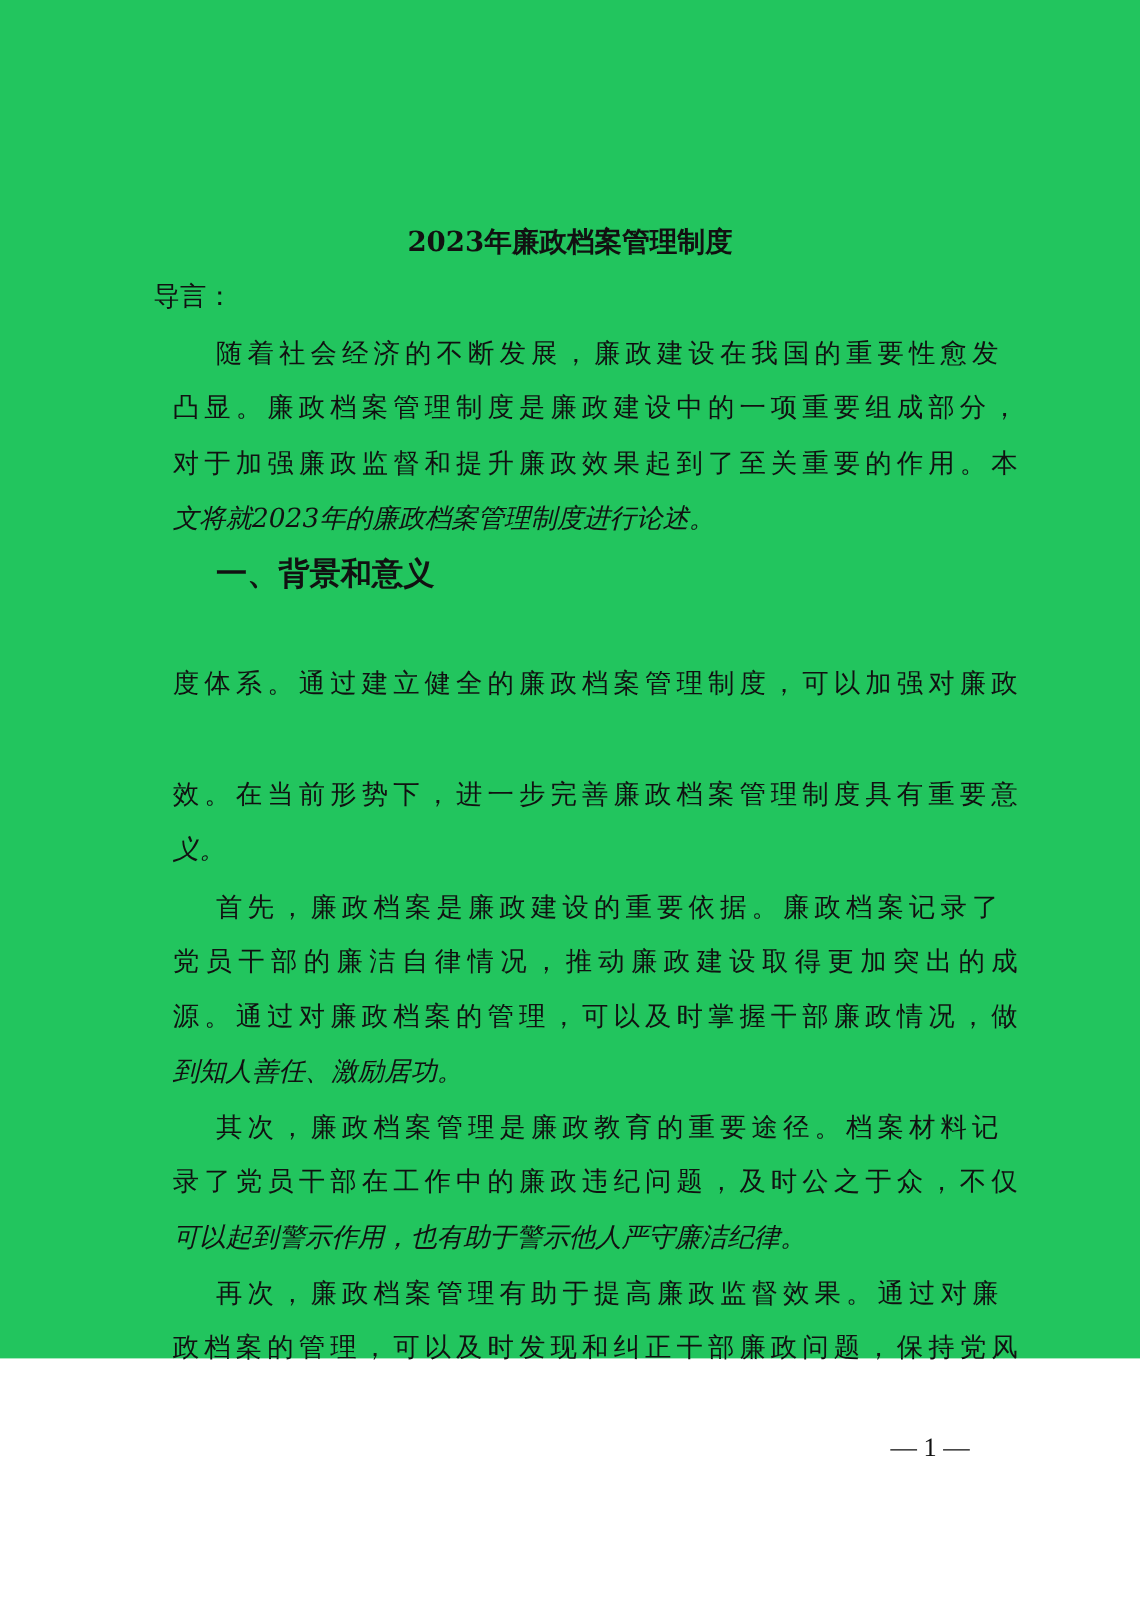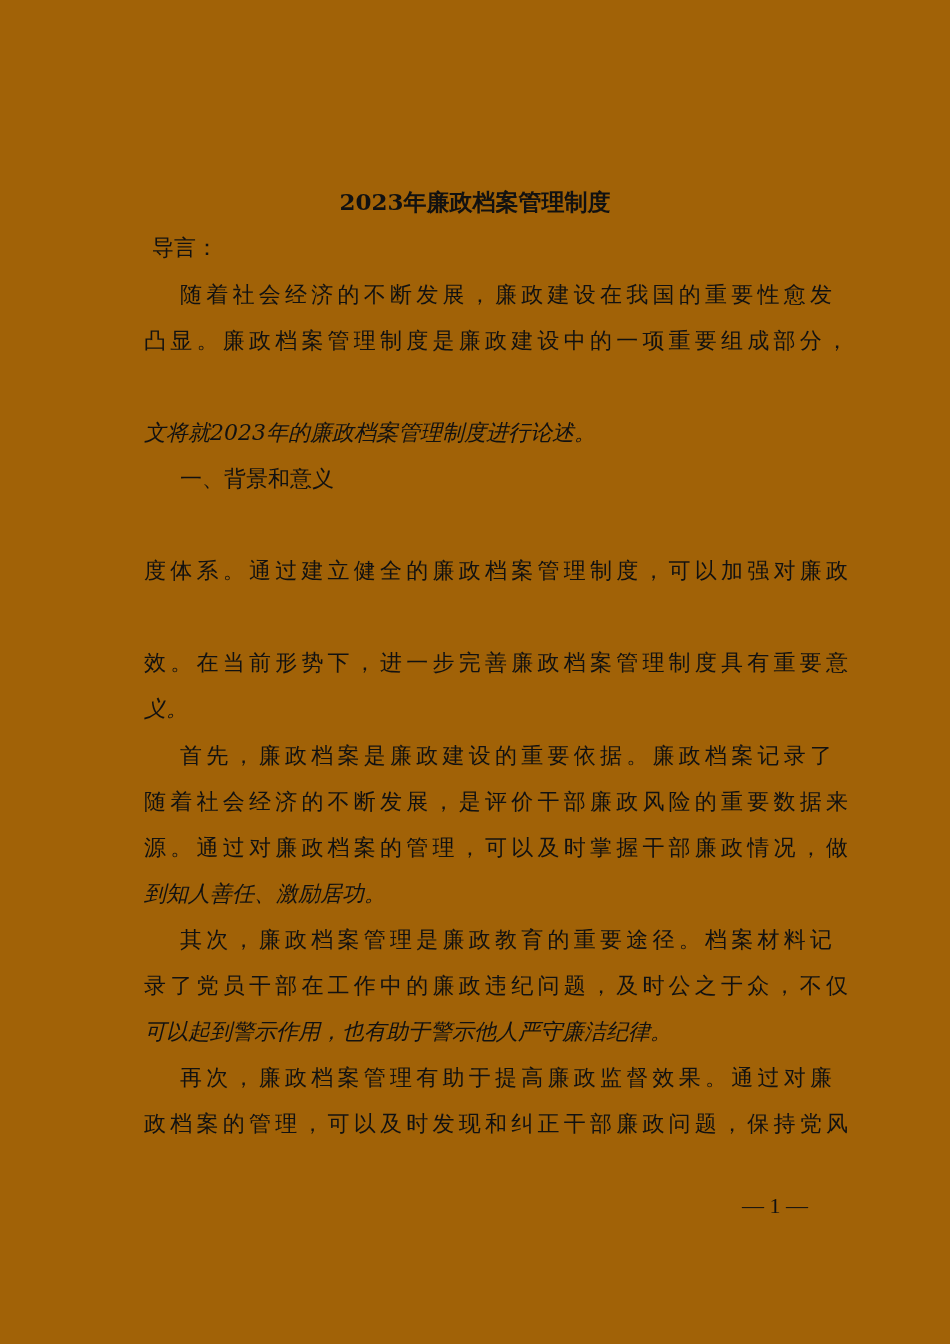--- a/index.html
+++ b/index.html
@@ -1,48 +1,49 @@
 <!DOCTYPE html>
 <html><head>
 <meta charset="utf-8">
 <style>
   html, body { margin: 0; padding: 0; background: #ffffff; }
   body { width: 950px; height: 1344px; position: relative; overflow: hidden;
          font-family: "DejaVu Serif", "Liberation Serif", serif; color: #111111; }
-  .page { position: absolute; left: 0; top: 0; width: 950px; height: 1344px; background: #a16207; }
+  .page { position: absolute; left: 0; top: 0; width: 950px; height: 1132px; background: #22c55e; }
   .title { position: absolute; top: 186px; left: 0; width: 950px; text-align: center;
            font-size: 23px; font-weight: bold; letter-spacing: 0px; line-height: 32px; }
   .line { position: absolute; left: 144px; width: 704px; font-size: 22px; line-height: 30px;
           white-space: nowrap; text-align: justify; text-align-last: justify; letter-spacing: 0; }
   .line.last { text-align-last: left; font-style: italic; }
   .line.indent { left: 180px; width: 652px; font-family: Liberation Serif, serif; }
-  .heading { position: absolute; left: 180px; font-size: 22px; font-weight: normal; line-height: 30px; white-space: nowrap; }
-  .lead { position: absolute; left: 128px; top: 233px; font-size: 22px; line-height: 30px; margin-left: 24px; }
+  .heading { position: absolute; left: 180px; font-size: 26px; font-weight: bold; line-height: 30px; white-space: nowrap; }
+  .lead { position: absolute; left: 128px; top: 233px; font-size: 22px; line-height: 30px; }
   .pagenum { position: absolute; top: 1192px; left: 740px; width: 70px; text-align: center;
              font-family: "Liberation Serif", serif; font-size: 22px; line-height: 28px; white-space: nowrap; }
 </style>
 </head>
 <body>
 
 <div class="page">
   <div class="title">2023年廉政档案管理制度</div>
   <div class="lead">导言：</div>
 
   <div class="line indent" style="top:280px">随着社会经济的不断发展，廉政建设在我国的重要性愈发</div>
   <div class="line" style="top:326px">凸显。廉政档案管理制度是廉政建设中的一项重要组成部分，</div>
+  <div class="line" style="top:372px">对于加强廉政监督和提升廉政效果起到了至关重要的作用。本</div>
   <div class="line last" style="top:418px">文将就2023年的廉政档案管理制度进行论述。</div>
 
   <div class="heading" style="top:464px">一、背景和意义</div>
 
   <div class="line" style="top:556px">度体系。通过建立健全的廉政档案管理制度，可以加强对廉政</div>
   <div class="line" style="top:648px">效。在当前形势下，进一步完善廉政档案管理制度具有重要意</div>
   <div class="line last" style="top:694px">义。</div>
 
   <div class="line indent" style="top:741px">首先，廉政档案是廉政建设的重要依据。廉政档案记录了</div>
-  <div class="line" style="top:787px">随着社会经济的不断发展，是评价干部廉政风险的重要数据来</div>
+  <div class="line" style="top:787px">党员干部的廉洁自律情况，推动廉政建设取得更加突出的成</div>
   <div class="line" style="top:833px">源。通过对廉政档案的管理，可以及时掌握干部廉政情况，做</div>
   <div class="line last" style="top:879px">到知人善任、激励居功。</div>
 
   <div class="line indent" style="top:925px">其次，廉政档案管理是廉政教育的重要途径。档案材料记</div>
   <div class="line" style="top:971px">录了党员干部在工作中的廉政违纪问题，及时公之于众，不仅</div>
   <div class="line last" style="top:1017px">可以起到警示作用，也有助于警示他人严守廉洁纪律。</div>
 
   <div class="line" style="top:1109px">政档案的管理，可以及时发现和纠正干部廉政问题，保持党风</div>
   <div class="line indent" style="top:1063px">再次，廉政档案管理有助于提高廉政监督效果。通过对廉</div>
 

